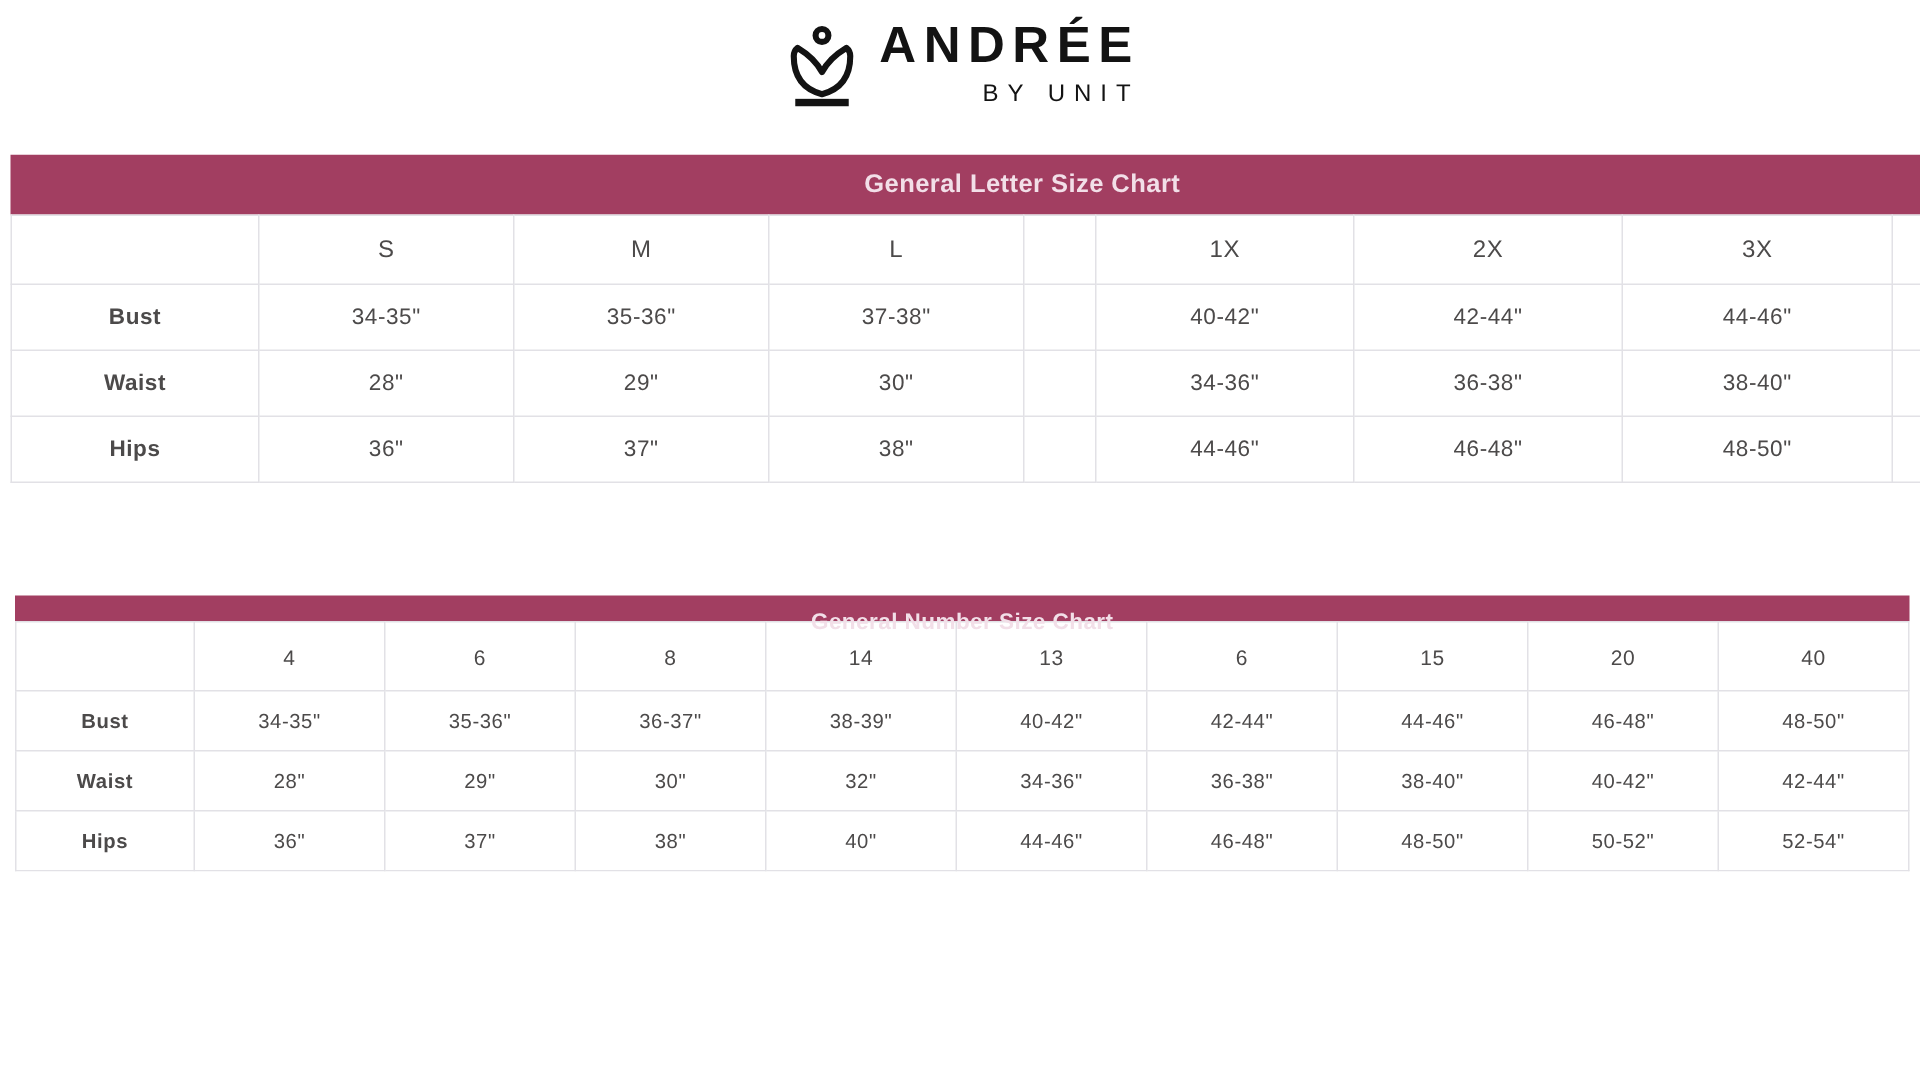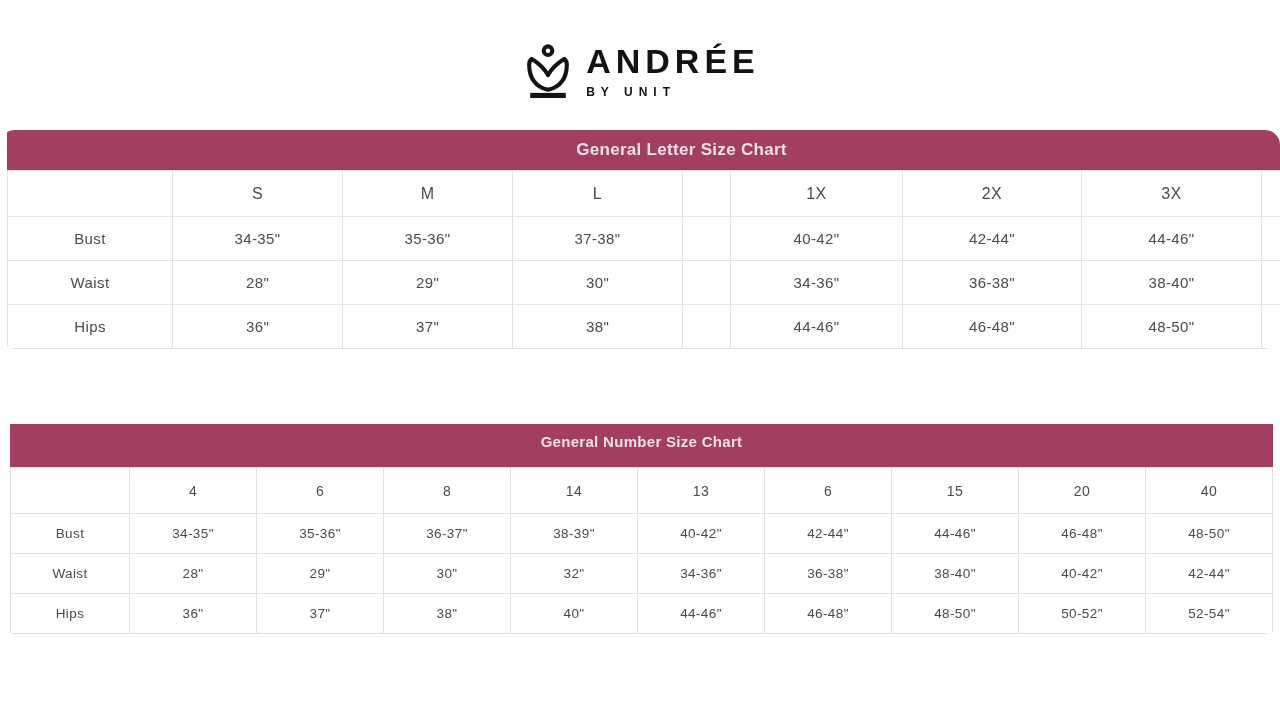--- a/index.html
+++ b/index.html
@@ -11,46 +11,46 @@
   }
   *{box-sizing:border-box;}
   html,body{margin:0;padding:0;}
   body{
     width:1280px;height:720px;overflow:hidden;background:#ffffff;
     font-family:"Liberation Sans",sans-serif;
   }
   .brand-header{padding-top:13px;display:flex;justify-content:center;}
   .logo{display:flex;align-items:flex-end;gap:10px;}
   .logo-icon{width:56px;height:54px;display:block;margin-bottom:1px;}
-  .brand-text{display:flex;flex-direction:column;align-items:flex-start;margin-top:31px;}
+  .brand-text{display:flex;flex-direction:column;align-items:flex-end;}
   .brand-name{font-size:34px;font-weight:700;letter-spacing:5px;line-height:1;color:var(--brand_ink);}
-  .brand-tagline{font-size:12px;font-weight:700;letter-spacing:6px;margin-top:7px;color:var(--brand_ink);}
-
-  .clip{width:1280px;overflow:hidden;margin-top:31px;border-radius:15px;}
+  .brand-tagline{font-size:16px;font-weight:400;letter-spacing:6px;margin-top:7px;color:var(--brand_ink);}
+
+  .clip{width:1280px;overflow:hidden;margin-top:31px;}
 
   table{border-collapse:collapse;table-layout:fixed;background:#fff;}
   .t1{width:1349px;margin-left:7px;}
   .t2{width:1263px;margin-left:10px;margin-top:75px;}
 
   caption{
     caption-side:top;background:var(--header_bg);color:var(--header_text);
     font-weight:600;text-align:center;letter-spacing:0.3px;
   }
   .t1 caption{height:40px;line-height:40px;font-size:17px;}
-  .t2 caption{height:43px;line-height:35px;font-size:15px;}
+  .t2 caption{height:17px;line-height:35px;font-size:15px;}
 
   th,td{
     border:1px solid var(--border);text-align:center;vertical-align:middle;
     font-weight:400;color:var(--cell_text);letter-spacing:0.4px;padding:0;
   }
   .t1 thead th{height:46px;font-size:16px;}
   .t1 tbody th,.t1 tbody td{height:44px;font-size:15px;}
   .t2 thead th{height:46px;font-size:14px;}
   .t2 tbody th,.t2 tbody td{height:40px;font-size:13.5px;}
-  tbody th.rowlabel{font-weight:400;}
+  tbody th.rowlabel{font-weight:700;}
 </style>
 </head>
 <body>
 
 <div>
 
   <header class="brand-header">
     <div class="logo">
       <svg class="logo-icon" viewBox="0 0 55 53" aria-hidden="true">
         <circle cx="27.5" cy="6.5" r="4.2" fill="none" stroke="#131313" stroke-width="4"></circle>

